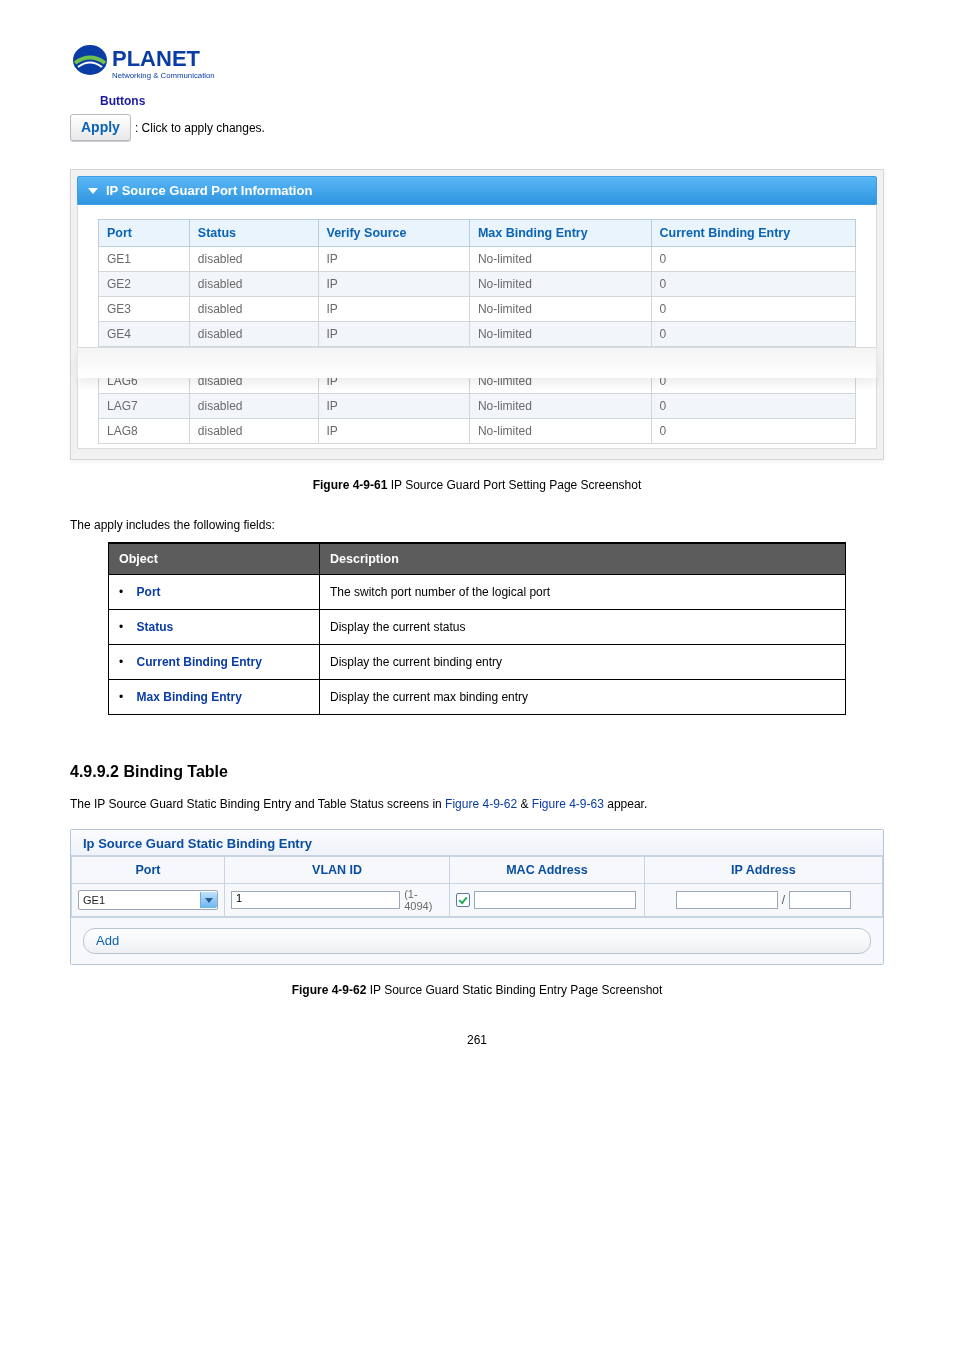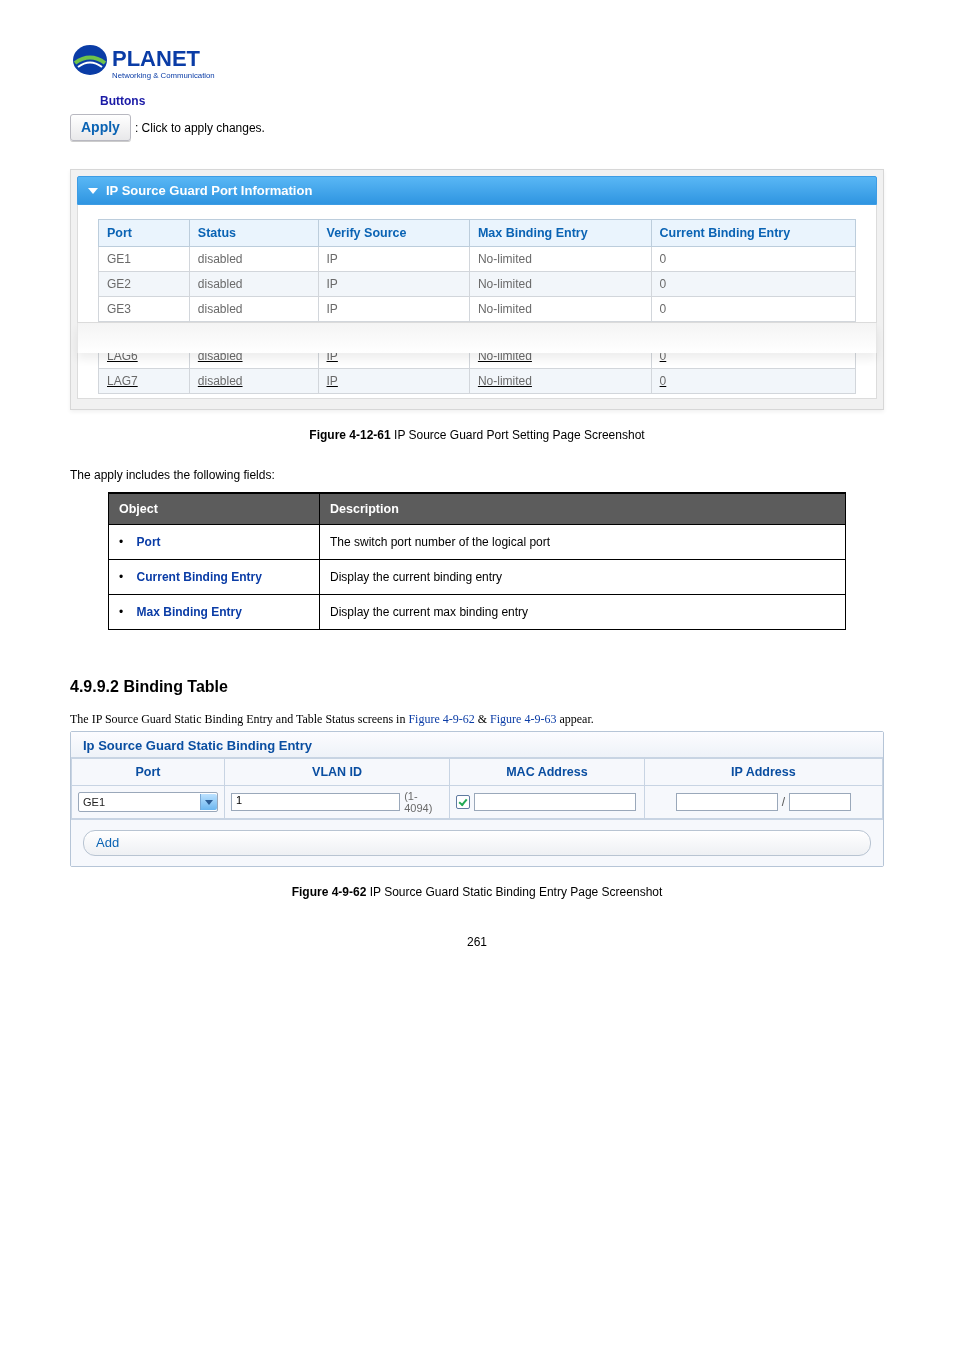--- a/index.html
+++ b/index.html
@@ -32,21 +32,21 @@
 
   .obj-table-wrap { margin: 0 38px 0 38px; }
   table.obj { width: 100%; border-collapse: collapse; border-top: 2px solid #000; }
   table.obj th { background: #5c5c5c; color: #fff; text-align: left; padding: 8px 10px; border: 1px solid #000; font-size: 12.5px; }
   table.obj td { border: 1px solid #000; padding: 10px 10px; vertical-align: middle; font-size: 12px; }
   table.obj td.first { color: #0a3ca6; font-weight: bold; white-space: nowrap; width: 190px; }
   table.obj td.first .bullet { color: #000; font-weight: normal; margin-right: 10px; }
 
   h3.section-head { font-size: 16px; font-weight: bold; margin: 48px 0 16px; }
 
-  .bt-para { font-size: 12px; margin-bottom: 4px; font-family: Liberation Serif, serif; }
+  .bt-para { font-size: 12px; margin-bottom: 18px; }
   .link { color: #0a3ca6; }
 
   .ipsg-box { border: 1px solid #b6c5d7; border-radius: 2px; background: #fff; margin: 0 0 8px; }
   .ipsg-title { color: #0a4ea1; font-weight: bold; font-size: 13px; padding: 6px 10px 4px 12px; border-bottom: 1px solid #c8d4e3; background: linear-gradient(#fcfcff, #eef2f8); }
   table.ipsg { width: 100%; border-collapse: collapse; font-size: 12px; }
   table.ipsg th { color: #0a4ea1; font-weight: bold; background: #f6f8fc; border: 1px solid #c8d4e3; padding: 6px 6px; text-align: center; font-size: 12.5px; }
   table.ipsg td { border: 1px solid #c8d4e3; padding: 4px 6px; background: #f6f8fc; }
 
   .sel { display: inline-flex; align-items: center; border: 1px solid #9aa8ba; border-radius: 2px; background: #fff; height: 18px; width: 138px; font-size: 11px; }
   .sel span.val { flex: 1; padding-left: 4px; color: #222; }
@@ -122,64 +122,82 @@
               <td style="width: 24%;">No-limited</td>
               <td>0</td>
             </tr>
             <tr>
               <td style="width: 12%;">GE3</td>
               <td style="width: 17%;">disabled</td>
               <td style="width: 20%;">IP</td>
               <td style="width: 24%;">No-limited</td>
               <td>0</td>
             </tr>
+            <tr>
+              <td style="width: 12%;">GE4</td>
+              <td style="width: 17%;">disabled</td>
+              <td style="width: 20%;">IP</td>
+              <td style="width: 24%;">No-limited</td>
+              <td>0</td>
+            </tr>
           </tbody>
       </table>
     </div>
     <div class="cut-shadow"></div>
-    <div class="panel-body" style="padding-top:0;text-decoration:underline;">
+    <div class="panel-body" style="padding-top:0;">
       <table class="data">
         <tbody id="rows-bottom">
             <tr>
               <td style="width: 12%;">LAG6</td>
               <td style="width: 17%;">disabled</td>
               <td style="width: 20%;">IP</td>
               <td style="width: 24%;">No-limited</td>
               <td>0</td>
             </tr>
             <tr>
               <td style="width: 12%;">LAG7</td>
               <td style="width: 17%;">disabled</td>
               <td style="width: 20%;">IP</td>
               <td style="width: 24%;">No-limited</td>
               <td>0</td>
             </tr>
+            <tr>
+              <td style="width: 12%;">LAG8</td>
+              <td style="width: 17%;">disabled</td>
+              <td style="width: 20%;">IP</td>
+              <td style="width: 24%;">No-limited</td>
+              <td>0</td>
+            </tr>
           </tbody>
       </table>
     </div>
   </div>
 
   <div class="fig-caption">
-    <b>Figure 4-12-61</b><span> IP Source Guard Port Setting Page Screenshot</span>
+    <b>Figure 4-9-61</b><span> IP Source Guard Port Setting Page Screenshot</span>
   </div>
 
   <div class="section-intro">The apply includes the following fields:</div>
 
   <div class="obj-table-wrap">
     <table class="obj">
       <thead>
         <tr>
           <th>Object</th>
           <th>Description</th>
         </tr>
       </thead>
       <tbody id="obj-rows">
           <tr>
             <td class="first"><span class="bullet">•</span> <span>Port</span></td>
             <td>The switch port number of the logical port</td>
+          </tr>
+          <tr>
+            <td class="first"><span class="bullet">•</span> <span>Status</span></td>
+            <td>Display the current status</td>
           </tr>
           <tr>
             <td class="first"><span class="bullet">•</span> <span>Current Binding Entry</span></td>
             <td>Display the current binding entry</td>
           </tr>
           <tr>
             <td class="first"><span class="bullet">•</span> <span>Max Binding Entry</span></td>
             <td>Display the current max binding entry</td>
           </tr>
         </tbody>

